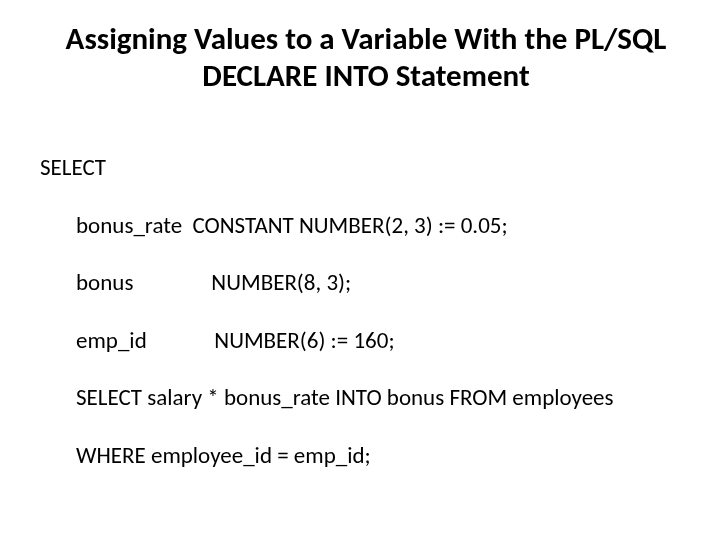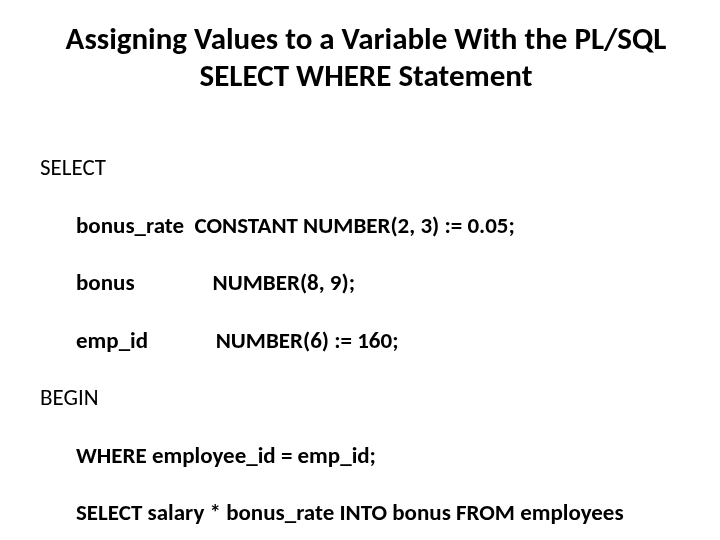--- a/index.html
+++ b/index.html
@@ -22,37 +22,36 @@
     font-weight: 700;
     text-align: center;
     line-height: 1.2;
     margin: 0 0 30px 0;
   }
   .code {
     font-size: 23px;
     line-height: 1.25;
     white-space: pre-wrap;
   }
-  .indent1 { padding-left: 36px; font-weight: bold; }
+  .indent1 { padding-left: 36px; }
 </style>
 </head>
 <body>
 
 <div class="slide">
   <h1 class="title">
     <span>Assigning Values to a Variable With the PL/SQL</span><br>
-    <span>SELECT WHERE Statement</span>
+    <span>DECLARE INTO Statement</span>
   </h1>
 
   <div class="code">
 <div>SELECT</div>
 <div class="indent1">bonus_rate  CONSTANT NUMBER(2, 3) := 0.05;</div>
-<div class="indent1">bonus               NUMBER(8, 9);</div>
+<div class="indent1">bonus               NUMBER(8, 3);</div>
 <div class="indent1">emp_id             NUMBER(6) := 160;</div>
-<div>BEGIN</div>
+<div class="indent1">SELECT salary * bonus_rate INTO bonus FROM employees</div>
 <div class="indent1">WHERE employee_id = emp_id;</div>
-<div class="indent1">SELECT salary * bonus_rate INTO bonus FROM employees</div>
 
 
 
 
   </div>
 </div>
 
 </body></html>

